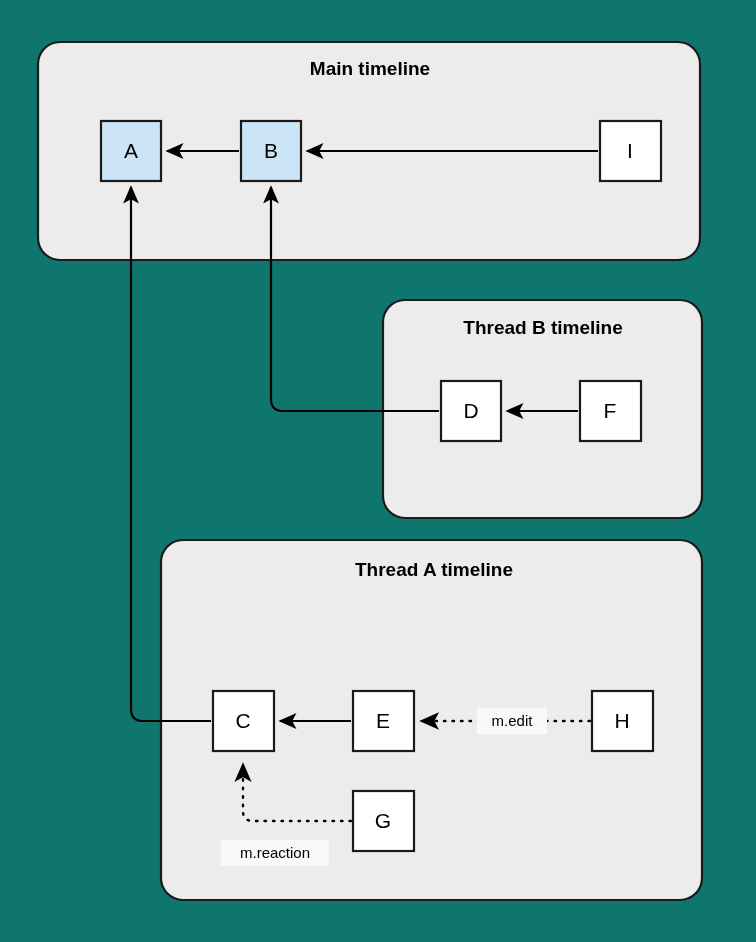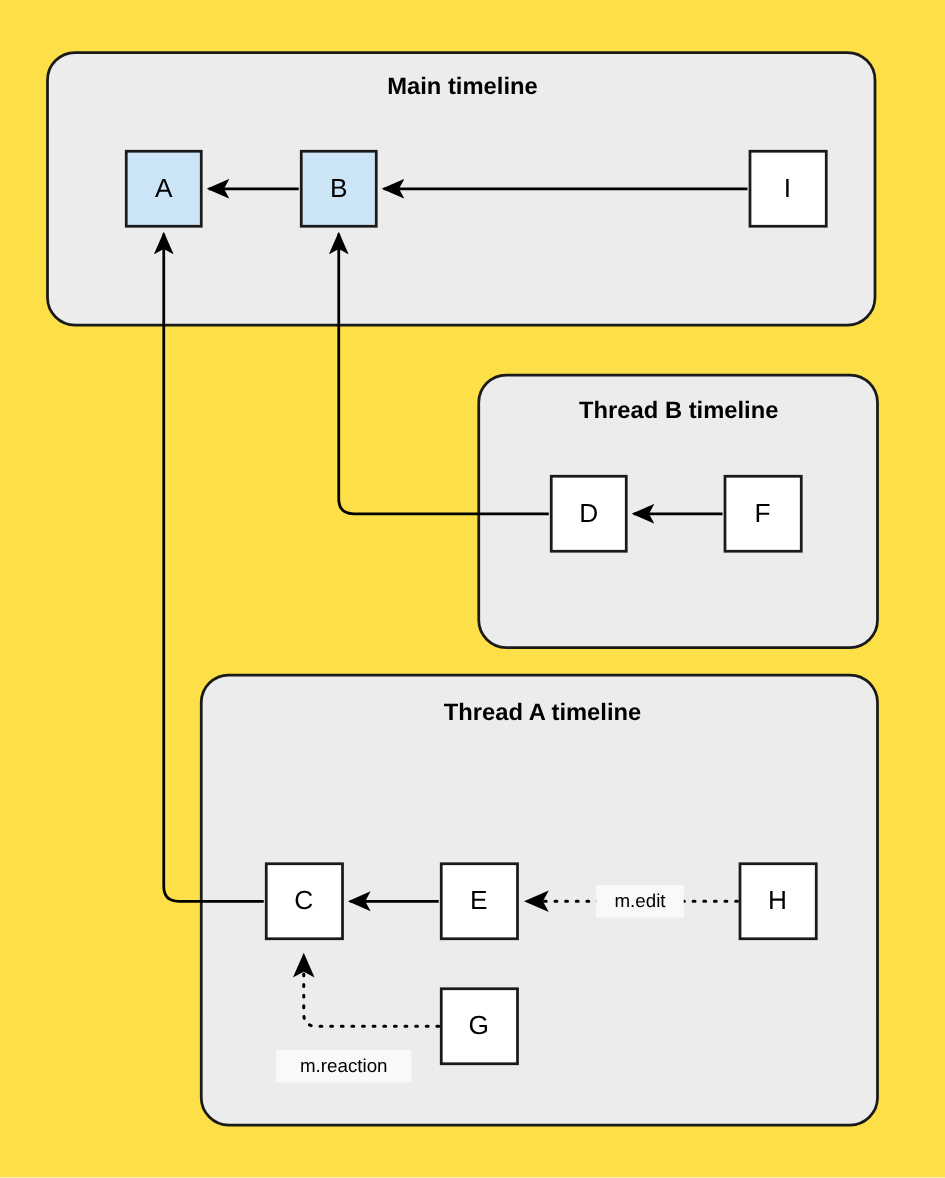--- a/index.html
+++ b/index.html
@@ -8,21 +8,21 @@
     padding: 0;
     background: #ffffff;
   }
   body {
     font-family: "Liberation Sans", sans-serif;
   }
   #canvas {
     position: relative;
     width: 756px;
     height: 942px;
-    background: #fde047;
+    background: #0f766e;
     overflow: hidden;
   }
   #canvas svg {
     position: absolute;
     top: 0;
     left: 0;
     width: 756px;
     height: 942px;
   }
   .group-title {

